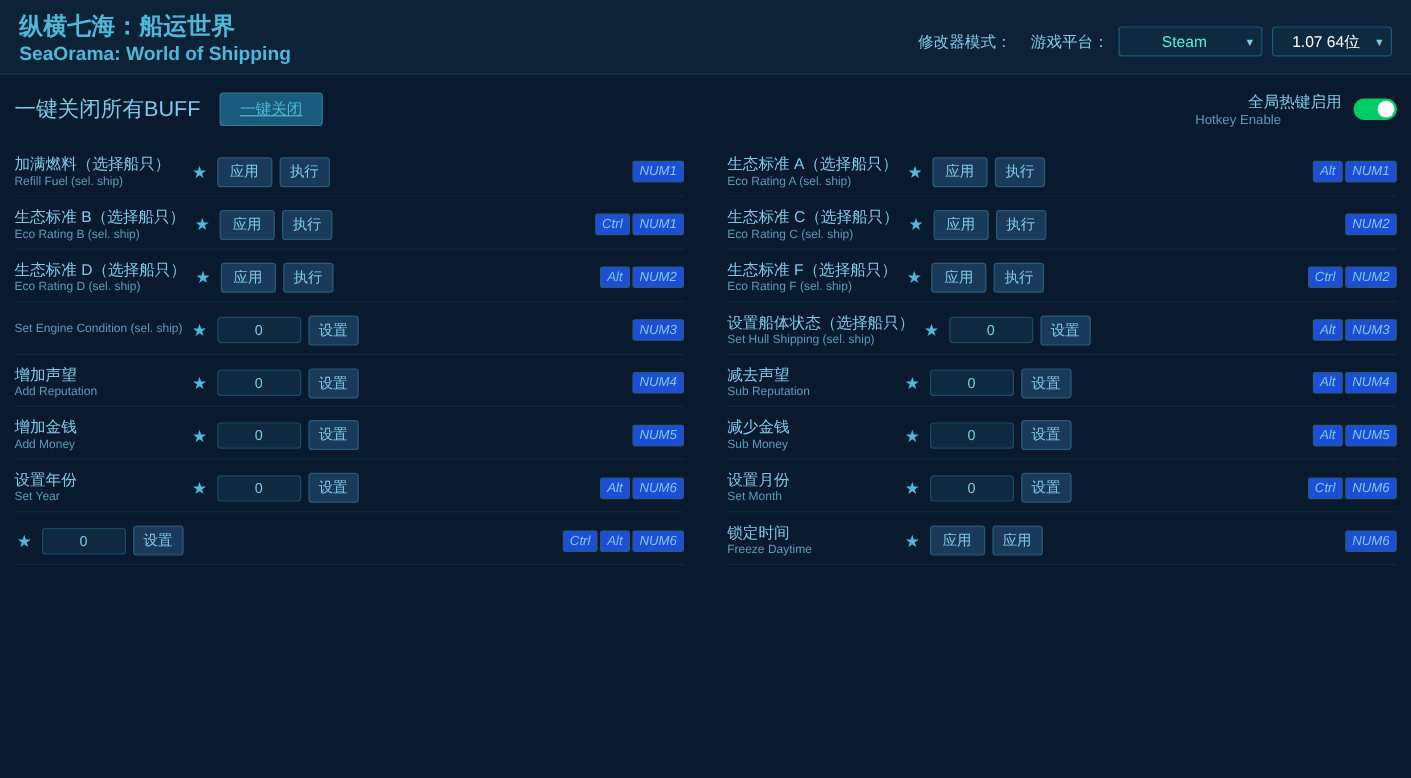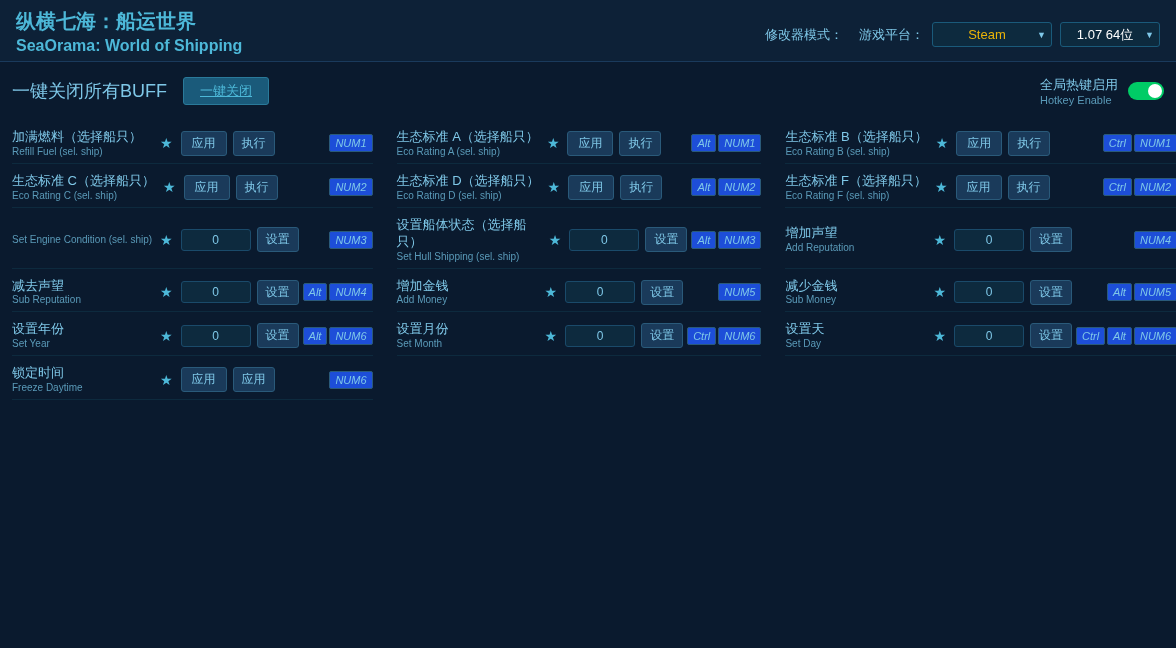--- a/index.html
+++ b/index.html
@@ -55,21 +55,21 @@
     .platform-section {
       display: flex;
       align-items: center;
       gap: 8px;
     }
     .platform-label {
       color: #7fc8e8;
     }
     .platform-select {
       background: #0d2a3e;
-      color: #eab308;
+      color: #5eead4;
       border: 1px solid #1a5a7a;
       border-radius: 3px;
       padding: 4px 20px 4px 10px;
       font-size: 13px;
       cursor: pointer;
       appearance: none;
       min-width: 120px;
       text-align: center;
     }
     .version-select {
@@ -127,20 +127,21 @@
       font-size: 13px;
       text-decoration: underline;
     }
     .hotkey-section {
       display: flex;
       align-items: center;
       gap: 10px;
     }
     .hotkey-label-cn {
       color: #7fc8e8;
+      margin-left: 44px;
     }
     .hotkey-label-en {
       color: #5a9ab8;
       font-size: 11px;
     }
     .toggle {
       background: #00cc66;
       width: 36px;
       height: 18px;
       border-radius: 9px;
@@ -152,22 +153,22 @@
       position: absolute;
       right: 2px;
       top: 2px;
       width: 14px;
       height: 14px;
       border-radius: 50%;
       background: #fff;
     }
     .grid {
       display: grid;
-      grid-template-columns: 1fr 1fr 1fr;
-      gap: 4px 24px;
+      grid-template-columns: 1fr 1fr;
+      gap: 4px 36px;
     }
     .row {
       display: flex;
       align-items: center;
       gap: 6px;
       padding: 5px 0;
       border-bottom: 1px solid #0d2a3e;
     }
     .row-info {
       display: flex;
@@ -490,24 +491,20 @@
         <input class="value-input" value="0" style="">
         <div class="row-right">
           <button class="exec-btn">设置</button>
           <div class="key-group">
             <span class="key-tag">Ctrl</span>
             <span class="key-tag">NUM6</span>
           </div>
         </div>
       </div>
       <div class="row">
-        <div class="row-info">
-          <span class="row-cn">设置天</span>
-          <span class="row-en">Set Day</span>
-        </div>
         <button class="star-btn">★</button>
         <input class="value-input" value="0" style="">
         <div class="row-right">
           <button class="exec-btn">设置</button>
           <div class="key-group">
             <span class="key-tag">Ctrl</span>
             <span class="key-tag">Alt</span>
             <span class="key-tag">NUM6</span>
           </div>
         </div>

